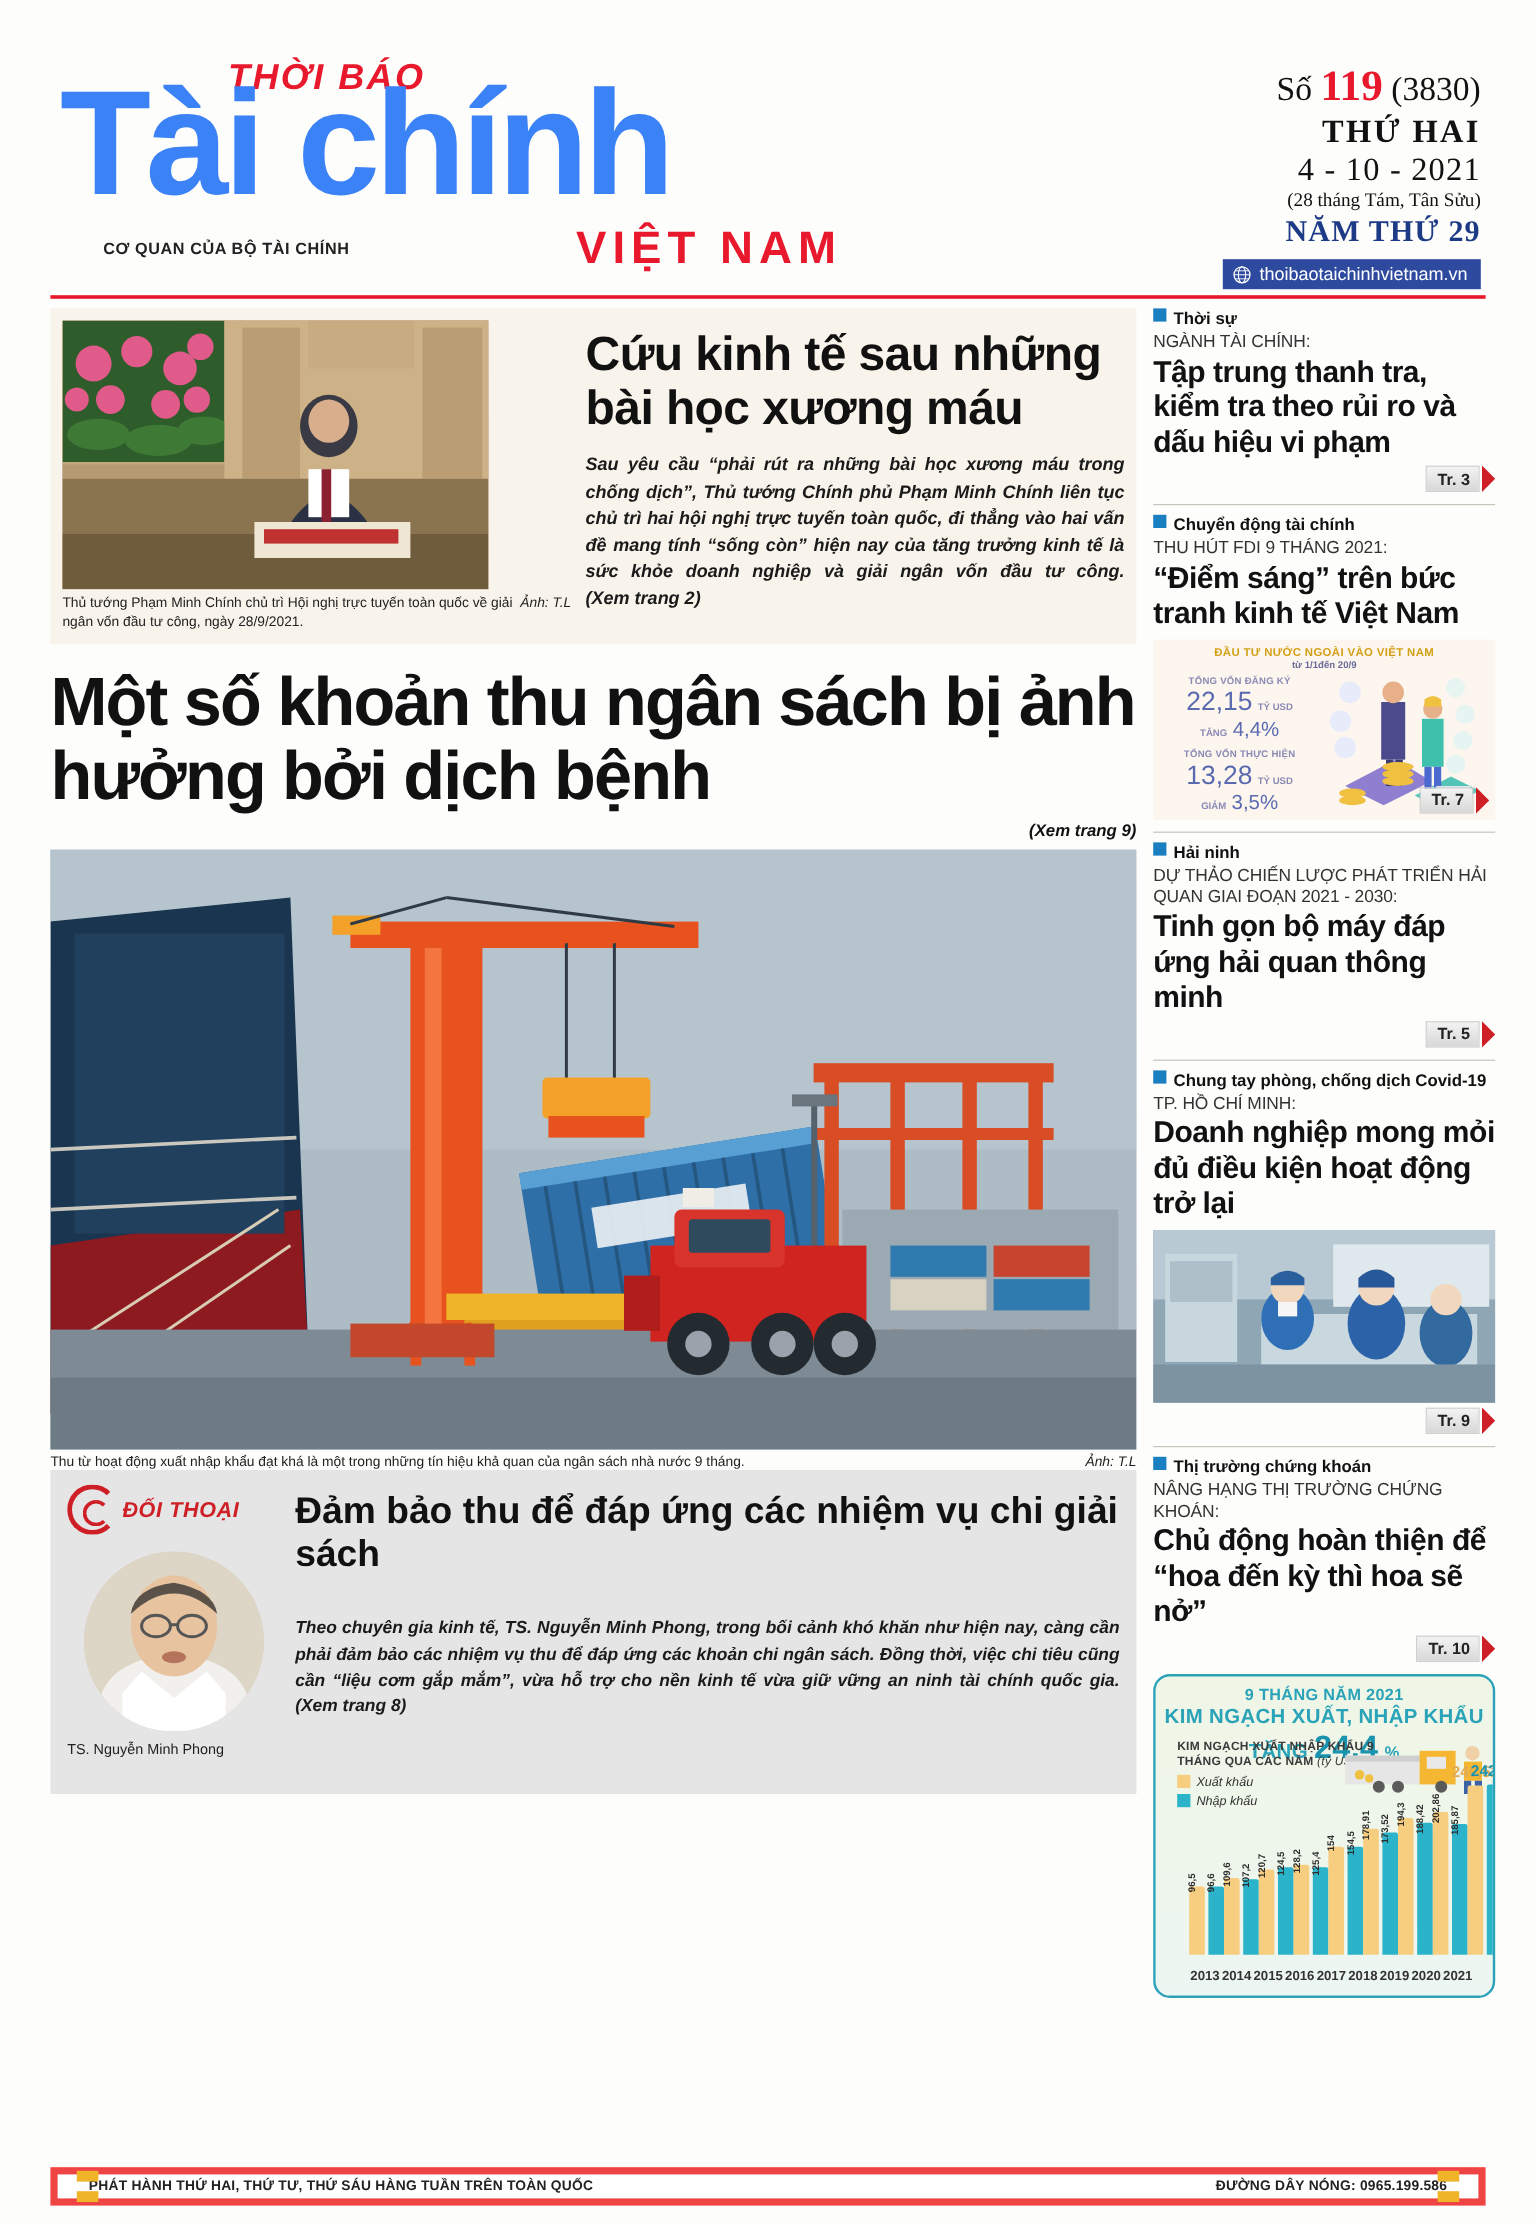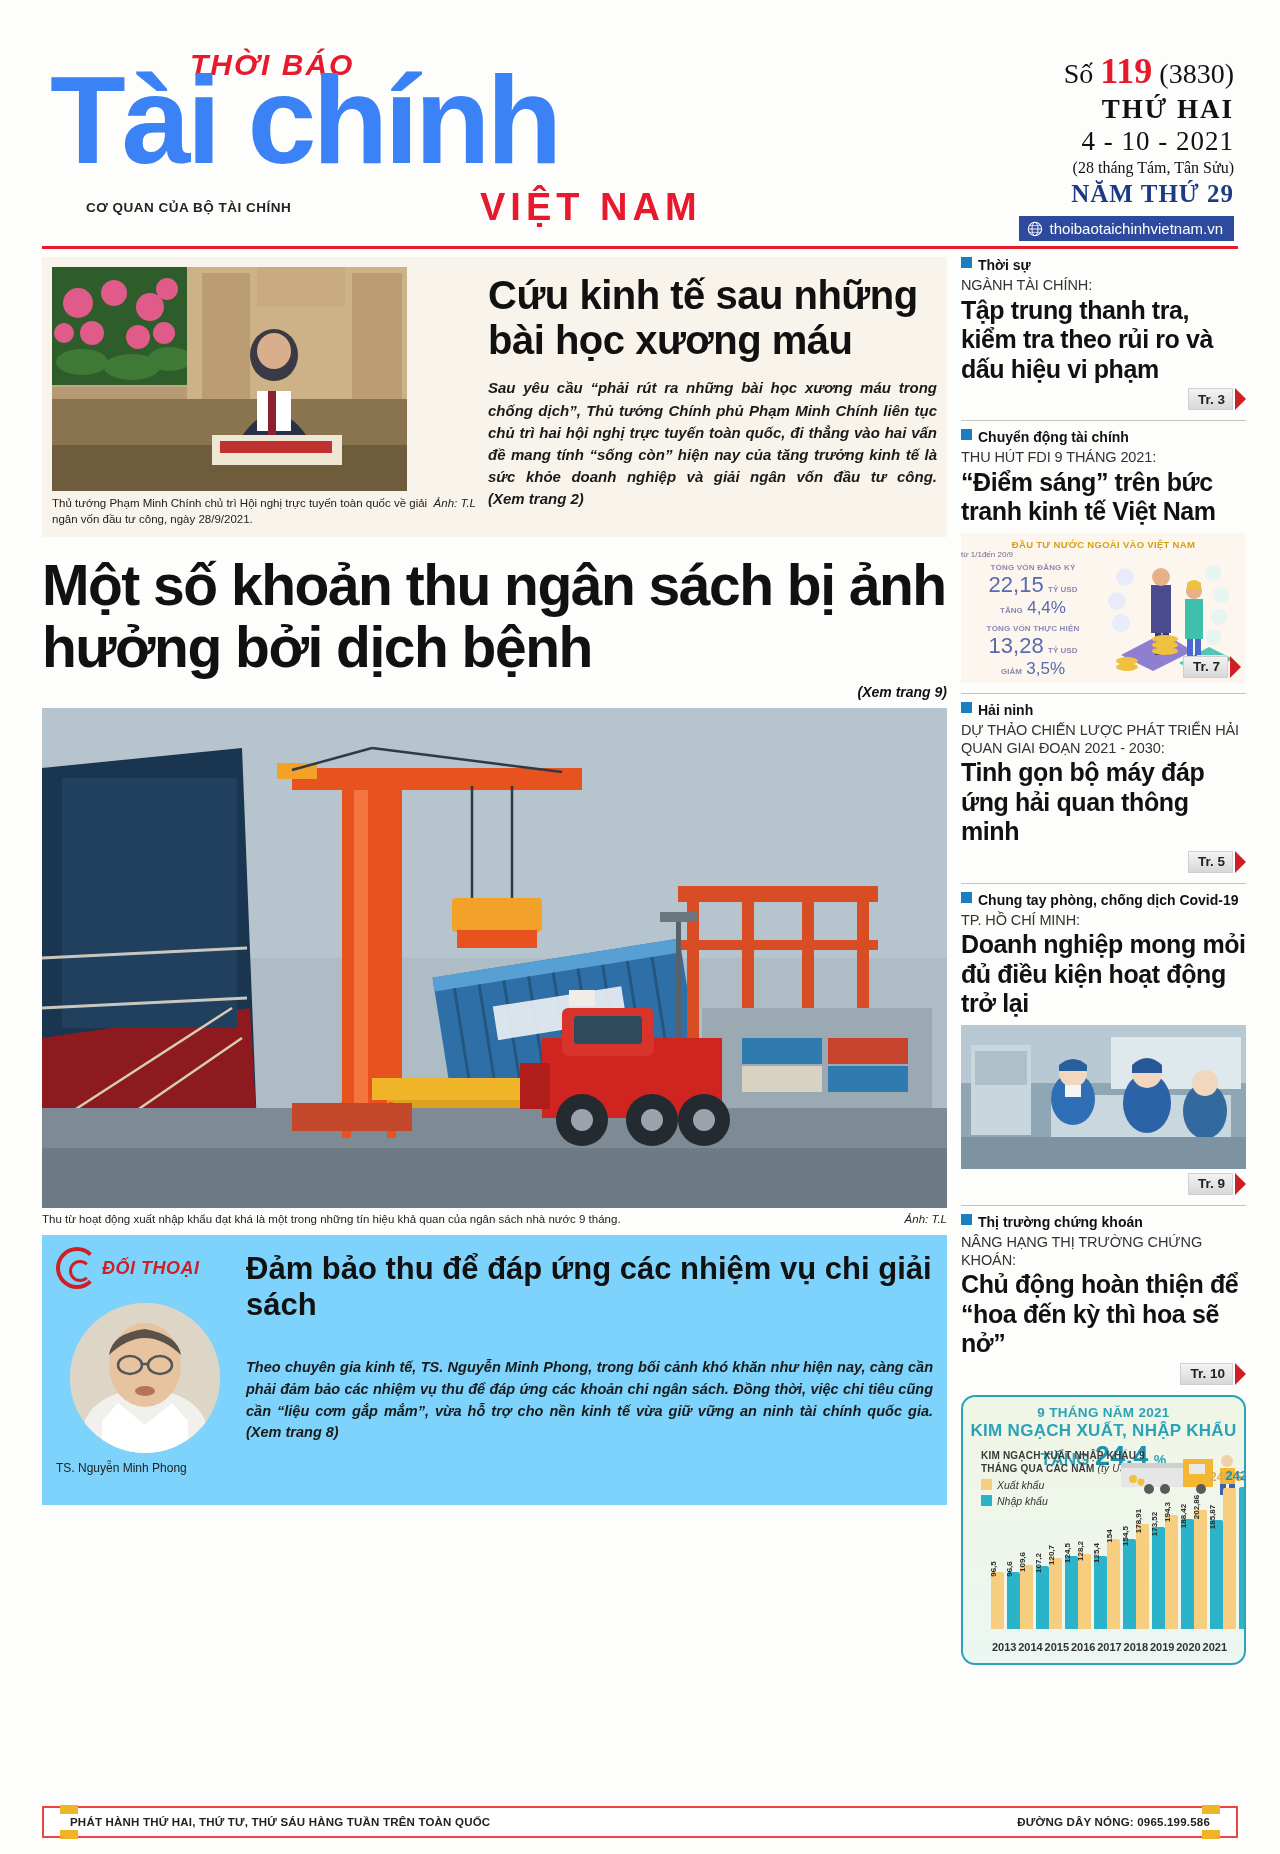--- a/index.html
+++ b/index.html
@@ -93,21 +93,21 @@
   
   .main-photo {
     width: 905px; height: 500px; margin-top: 8px; position: relative; overflow: hidden;
     background: linear-gradient(180deg, #b9c6cf 0%, #9fb1bd 35%, #8fa2ae 100%);
   }
   .main-cap { display: flex; font-size: 11.5px; color: #222; margin-top: 5px; }
   .main-cap .txt { flex: 1; }
   .main-cap .credit { font-style: italic; }
 
   
-  .dialog { background: #7dd3fc; margin-top: 10px; padding: 12px 14px 14px 14px; display: flex; gap: 10px; height: 270px; }
+  .dialog { background: #e5e5e5; padding: 12px 14px 14px 14px; display: flex; gap: 10px; height: 270px; }
   .dlg-left { width: 180px; }
   .dlg-badge { display: flex; align-items: center; gap: 4px; }
   .dlg-badge-ring { width: 42px; height: 42px; border: 4px solid #cf1f26; border-radius: 50%; border-right-color: transparent; position: relative; }
   .dlg-badge-ring::after { content: ""; position: absolute; left: 9px; top: 9px; width: 16px; height: 16px; border: 3px solid #cf1f26; border-radius: 50%; border-right-color: transparent; }
   .dlg-badge-text { font-size: 18px; font-weight: bold; color: #cf1f26; letter-spacing: 0.5px; font-style: italic; }
   .dlg-portrait { width: 150px; height: 150px; border-radius: 50%; margin: 14px 0 0 14px; overflow: hidden; position: relative; background: #ddd3c6; }
   .dlg-name { font-size: 12px; color: #222; margin-top: 8px; text-align: left; width: 180px; }
   .dlg-right { flex: 1; padding-top: 4px; }
   .dlg-head { font-size: 31px; font-weight: bold; line-height: 1.16; color: #111; }
   .dlg-body { font-size: 14.5px; line-height: 1.5; font-style: italic; font-weight: bold; color: #1a1a1a; margin-top: 34px; text-align: justify; }
@@ -127,21 +127,21 @@
     padding: 2px 7px 2px 9px; position: relative;
   }
   .trang-arrow {
     width: 0; height: 0; border-top: 11px solid transparent; border-bottom: 11px solid transparent;
     border-left: 11px solid #cf1f26; margin-left: 2px;
   }
   .side-divider { height: 1px; background: #c9c4bb; margin: 10px 0 8px 0; }
 
   .fdi-box { background: #fdf6ee; height: 150px; margin-top: 6px; position: relative; overflow: hidden; }
   .fdi-title { text-align: center; font-size: 9.5px; font-weight: bold; color: #d4a017; letter-spacing: 0.3px; padding-top: 6px; }
-  .fdi-sub { font-size: 8px; font-weight: normal; color: #6a6a9a; }
+  .fdi-sub { text-align: center; font-size: 8px; font-weight: bold; color: #6a6a9a; }
   .fdi-stats { position: absolute; left: 8px; top: 30px; width: 128px; text-align: center; }
   .fdi-lbl { font-size: 8px; font-weight: bold; color: #8a8ab5; letter-spacing: 0.2px; }
   .fdi-big { font-size: 22px; color: #5a6ab0; font-weight: 500; }
   .fdi-unit { font-size: 8px; color: #8a8ab5; font-weight: bold; }
   .fdi-row2 { font-size: 17px; color: #5a6ab0; }
   .fdi-small-lbl { font-size: 8px; color: #8a8ab5; font-weight: bold; }
   .fdi-trang { position: absolute; right: 5px; bottom: 5px; }
 
   .side-photo { width: 285px; height: 144px; margin-top: 6px; position: relative; overflow: hidden; background: #aebfc9; }
 
@@ -171,21 +171,21 @@
     font-size: 8px; font-weight: bold; color: #2d2d2d; white-space: nowrap;
     margin-bottom: 3px;
   }
   .grp.last .bar .vlabel { transform: translateX(-50%); font-size: 13px; margin-bottom: 4px; }
   .xaxis { position: absolute; left: 28px; right: 16px; bottom: 10px; display: flex; }
   .xt { flex: 1; text-align: center; font-size: 11px; font-weight: bold; color: #333; }
 
   
   .footer {
     position: absolute; left: 42px; right: 42px; bottom: 16px; height: 32px;
-    border: 2px solid #ef4444; display: flex; align-items: center;
+    border: 6px solid #ef4444; display: flex; align-items: center;
     justify-content: space-between; padding: 0 26px; background: #fff;
   }
   .footer .f-left, .footer .f-right { font-size: 11.5px; font-weight: bold; color: #222; letter-spacing: 0.2px; }
   .f-deco { position: absolute; top: -3px; width: 18px; height: 9px; background: #f0b429; }
   .f-deco.l { left: 16px; } .f-deco.r { right: 16px; }
   .f-deco2 { position: absolute; bottom: -3px; width: 18px; height: 9px; background: #f0b429; }
   .f-deco2.l { left: 16px; } .f-deco2.r { right: 16px; }
 </style>
 </head>
 <body>

